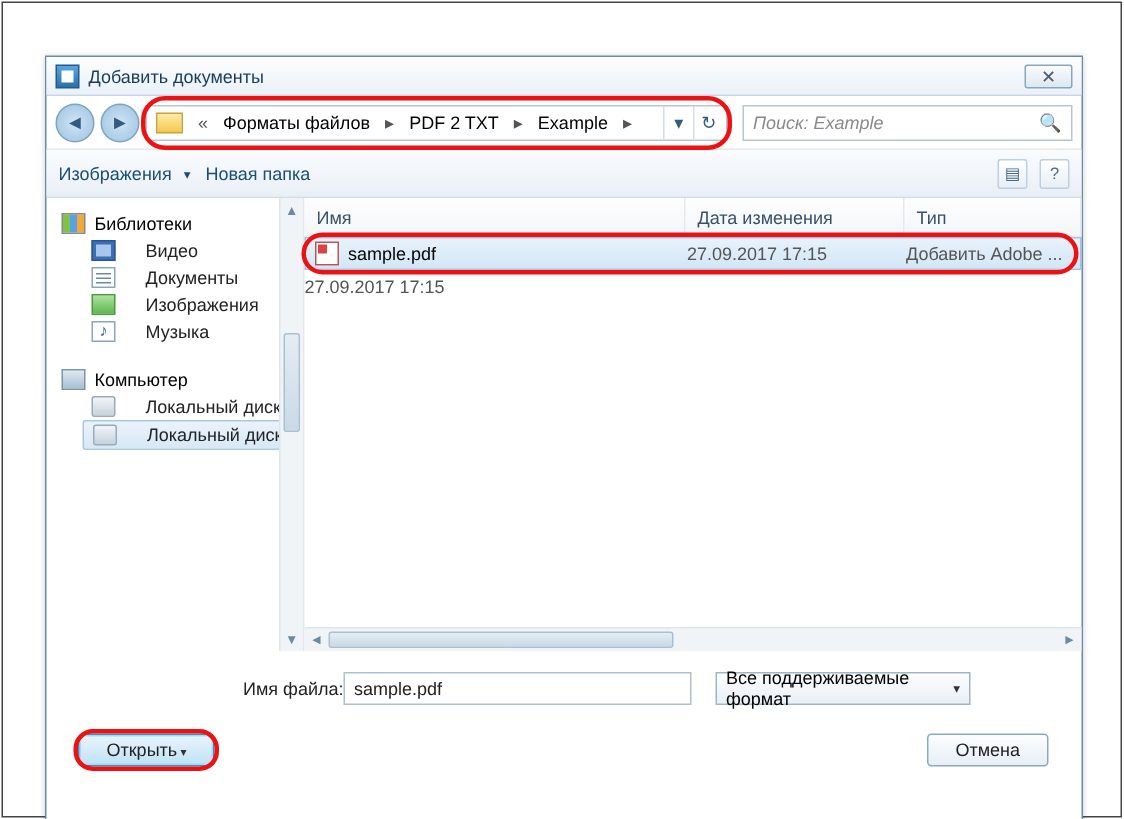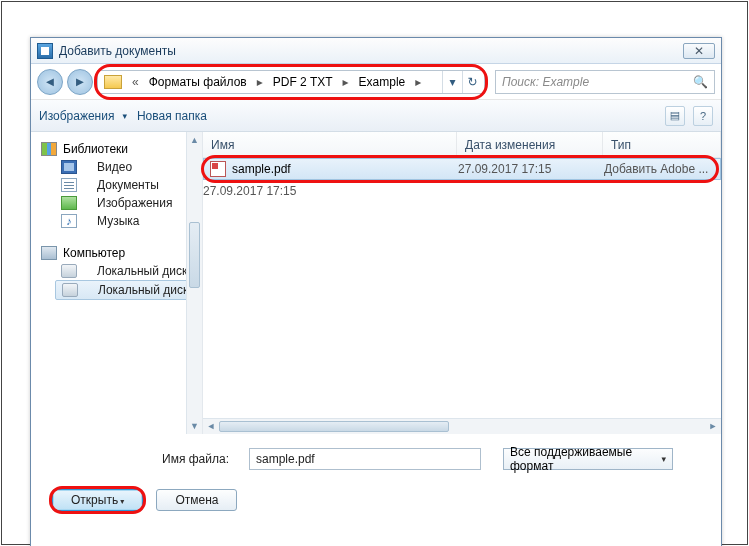--- a/index.html
+++ b/index.html
@@ -61,26 +61,26 @@
 .fico{width:16px;height:16px;flex-shrink:0}
 .fico.pdf{background:#fff;border:1px solid #b55;position:relative}
 .fico.pdf::after{content:"";position:absolute;left:1px;top:1px;width:6px;height:6px;background:#d94545}
 .fico.txt{background:#fff;border:1px solid #9aa;position:relative}
 .fico.txt::before{content:"";position:absolute;left:2px;top:3px;width:9px;height:1px;background:#889;box-shadow:0 3px #889,0 6px #889}
 .hscroll{position:absolute;left:0;right:0;bottom:0;height:16px;background:#f1f4f7;border-top:1px solid #dde5ec;display:flex}
 .hscroll .har{width:16px;text-align:center;color:#6a8aa6;font-size:9px;line-height:15px;cursor:pointer}
 .hscroll .htrack{flex:1;position:relative}
 .hscroll .hth{position:absolute;top:2px;bottom:2px;left:0;width:230px;background:linear-gradient(#e5edf4,#c9d9e6);border:1px solid #a9c0d2;border-radius:2px;cursor:pointer}
 .footer{padding:14px 18px 0;height:112px}
-.fnrow{display:flex;align-items:center;gap:20px;margin-bottom:16px}
+.fnrow{display:flex;align-items:center;gap:0;margin-bottom:16px}
 .fnlabel{width:180px;text-align:right;color:#222}
 .fninput{width:232px;height:22px;border:1px solid #aebfce;background:#fff;padding:0 6px;color:#222}
-.ftcombo{width:170px;height:22px;border:1px solid #9fb5c8;background:linear-gradient(#fcfdfe,#e9f0f6);display:flex;align-items:center;padding:0 6px;cursor:pointer;margin-left:2px}
+.ftcombo{width:170px;height:22px;border:1px solid #9fb5c8;background:linear-gradient(#fcfdfe,#e9f0f6);display:flex;align-items:center;padding:0 6px;cursor:pointer;margin-left:16px}
 .ftcombo::after{content:"▾";margin-left:auto;font-size:9px;color:#333}
-.btnrow{display:flex;justify-content:flex-start;gap:10px;align-items:center;padding-right:4px}
+.btnrow{display:flex;justify-content:space-between;gap:10px;align-items:center;padding-right:4px}
 .hl-btn{position:relative;padding:3px}
 .hl-btn .hlr{position:absolute;inset:0;border:3px solid #e11;border-radius:13px;pointer-events:none}
 .btn{height:22px;border:1px solid #8ca8bf;background:linear-gradient(#fdfefe,#e6eef5);padding:0 18px;cursor:pointer;border-radius:3px;color:#222;display:flex;align-items:center}
 .btn.primary{border:1.5px solid #2e94d4;background:linear-gradient(#eaf5fd,#bfe1f5);box-shadow:inset 0 0 0 1px #a8d8f2}
 .btn.primary span::after{content:" ▾";font-size:8px;color:#333}
 </style>
 </head>
 <body>
 
 <div class="outer">

